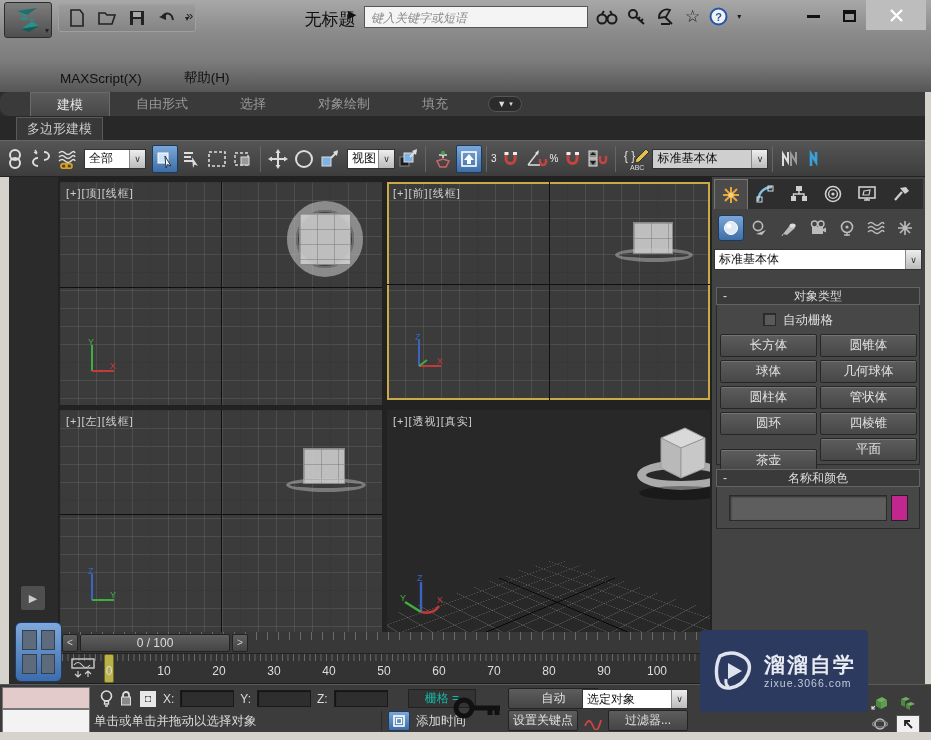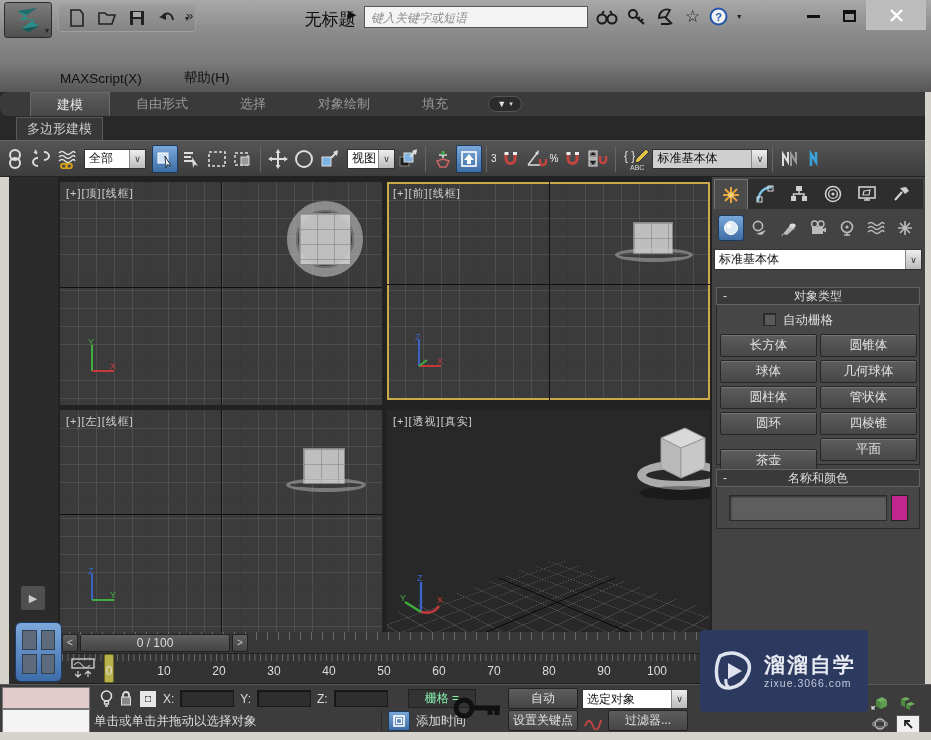--- a/index.html
+++ b/index.html
@@ -124,21 +124,21 @@
     border:1px solid #6d6a20; border-radius:2px; }
   .trbicon { position:absolute; left:12px; top:3px; }
 
   
   .statusbar { left:0; top:684px; width:931px; height:48px; background:#3c3c3c; border-top:1px solid #5a5a5a; }
   .mxs-pink { position:absolute; left:2px; top:2px; width:88px; height:22px; background:#e3cbcb; border:1px solid #777; }
   .mxs-white { position:absolute; left:2px; top:24px; width:88px; height:38px; background:#f3f3f3; border:1px solid #777;
     font-family:"DejaVu Sans Mono", monospace; font-size:13px; color:#333; padding:20px 2px; overflow:hidden; white-space:nowrap; }
   .srow { position:absolute; display:flex; align-items:center; gap:6px; color:#ddd; font-size:12px; }
   .sfield { width:54px; height:17px; background:#2e2e2e; border:1px solid #1a1a1a; box-shadow:inset 1px 1px 1px rgba(0,0,0,.6); }
-  .spanel { height:19px; background:#333; border:1px solid #222; color:#86efac; font-size:12px;
+  .spanel { height:19px; background:#333; border:1px solid #222; color:#14b8a6; font-size:12px;
     display:flex; align-items:center; padding:0 16px; }
   .sbtn { background:linear-gradient(#5d5d5d,#454545); border:1px solid #222; border-radius:2px; color:#e0e0e0;
     font-size:12px; display:flex; align-items:center; justify-content:center; }
   .promptcell { position:absolute; left:94px; top:26px; width:288px; height:20px; color:#ddd; font-size:12.5px;
     border-right:1px solid #2a2a2a; display:flex; align-items:center; }
   .isobtn { position:absolute; left:388px; top:26px; width:22px; height:20px;
     background:linear-gradient(#7aa7d8,#3e6ea6); border:1px solid #1c3a5e; border-radius:2px;
     display:flex; align-items:center; justify-content:center; color:#fff; font-size:11px; }
 
   .botframe { left:0; top:732px; width:931px; height:8px; background:#d6d3cc; }
@@ -692,21 +692,21 @@
         </svg>
     </div>
     <span class="abs" style="left:416px; top:28px; color:#ddd; font-size:12.5px">添加时间</span>
 
     <span class="abs" style="left:452px; top:6px">
       <svg width="52" height="34" viewBox="0 0 52 34">
           <circle cx="12" cy="17" r="8" fill="none" stroke="#111" stroke-width="5"></circle>
           <path d="M20 17 h28 M38 17 v7 M45 17 v7" stroke="#111" stroke-width="5"></path>
         </svg>
     </span>
-    <div class="sbtn" style="position:absolute; left:508px; top:3px; width:70px; height:21px">自动</div>
+    <div class="sbtn" style="position:absolute; left:508px; top:3px; width:91px; height:21px">自动</div>
     <div class="sbtn" style="position:absolute; left:508px; top:25px; width:70px; height:21px">设置关键点</div>
     <div class="combo" style="position:absolute; left:582px; top:4px; width:106px">
       <span class="cv">选定对象</span>
       <span class="ca">∨</span>
     </div>
     <span class="abs" style="left:583px; top:27px">
       <svg width="20" height="18" viewBox="0 0 20 18">
           <path d="M2 14 q4 -10 8 0 t8 -6" fill="none" stroke="#c44" stroke-width="1.8"></path>
         </svg>
     </span>

